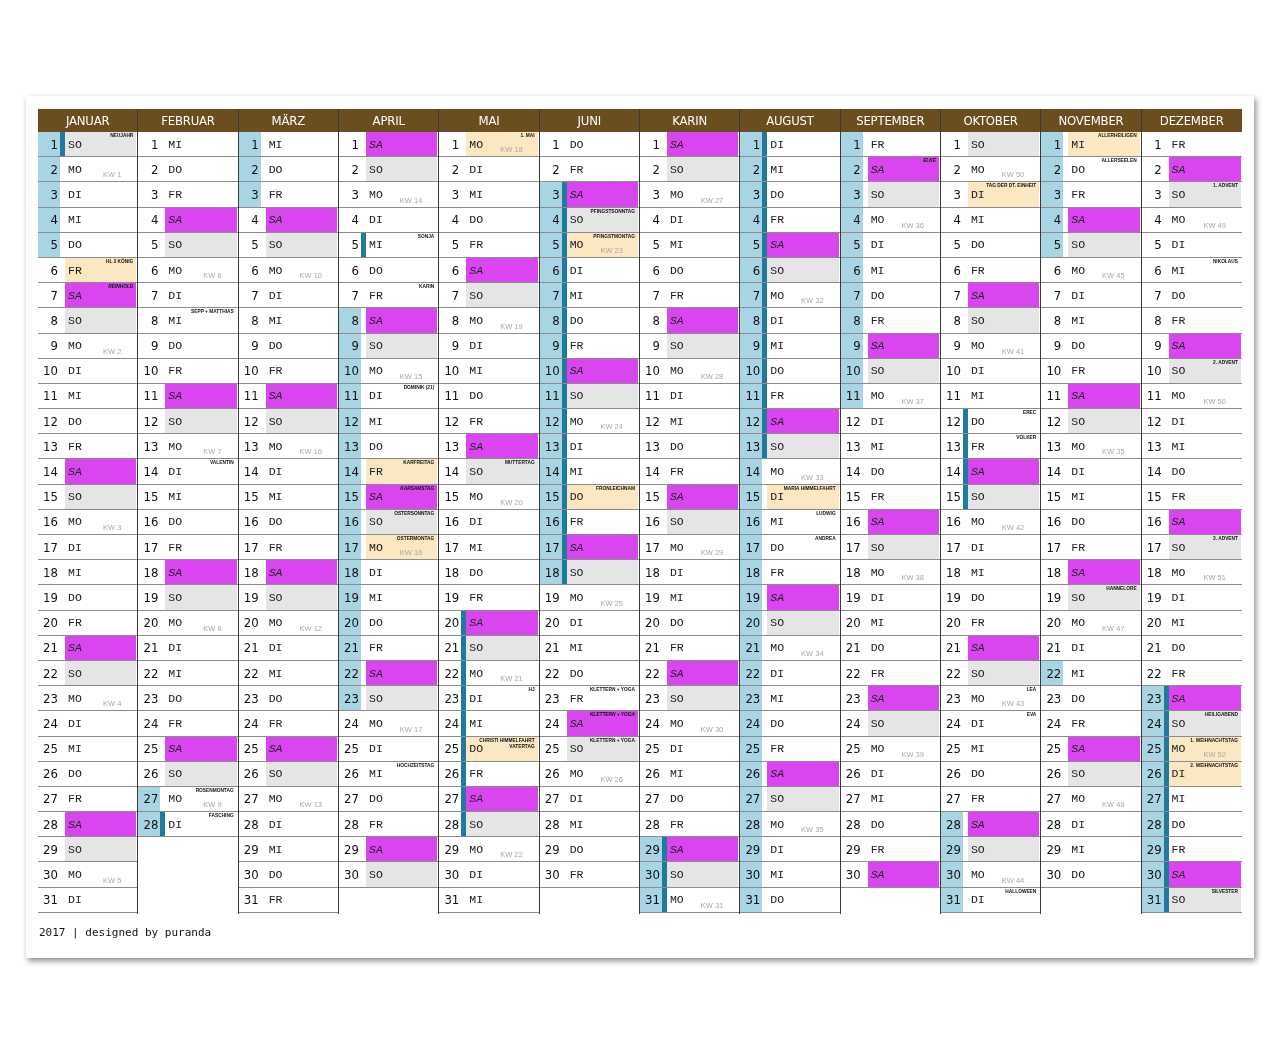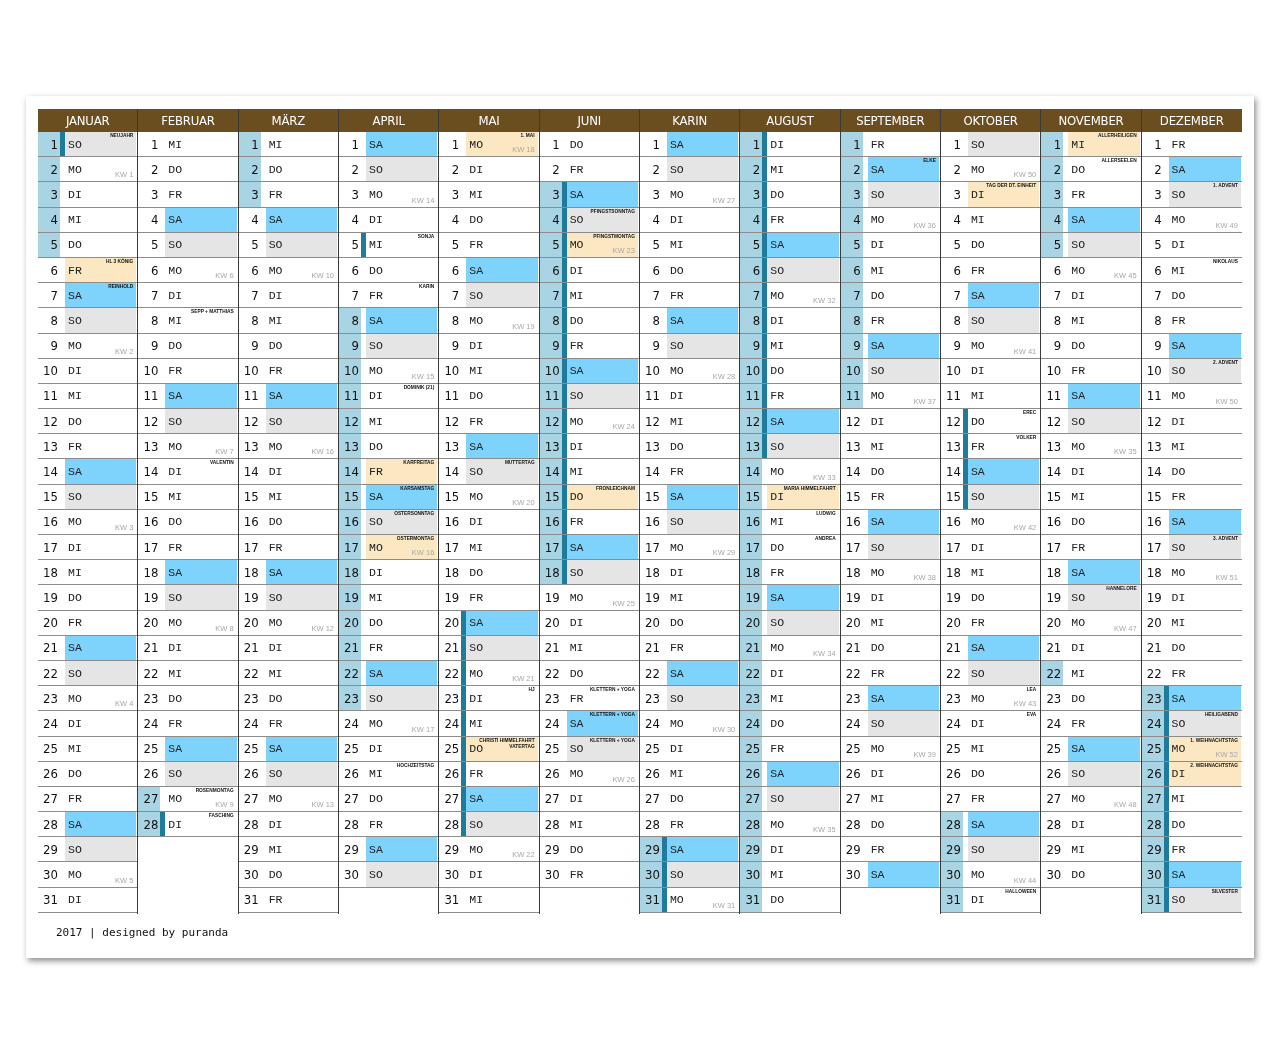--- a/index.html
+++ b/index.html
@@ -27,26 +27,26 @@
     justify-content:flex-end; padding-right:2px; box-sizing:border-box;
     font-family:"DejaVu Sans Condensed","DejaVu Sans", sans-serif;
   }
   .num.vac { background:#a8d4e4; }
   .bar { width:5px; }
   .bar.on { background:#1e7b9b; }
   .cell {
     flex:1; position:relative; display:flex; align-items:center; padding-left:3px;
     font-size:11.5px; color:#222; font-family:"Liberation Mono", monospace; margin-right:1px;
   }
-  .cell.sa { background:#7dd3fc; }
+  .cell.sa { background:#d946ef;font-style:italic; }
   .cell.so { background:#e5e5e5; }
   .cell.hol { background:#fbe8c2; }
-  .kw { position:absolute; right:3px; bottom:2px; font-size:7.5px; color:#a8a8a8; font-family:"Liberation Sans", sans-serif; }
+  .kw { position:absolute; right:15px; bottom:2px; font-size:7.5px; color:#a8a8a8; font-family:"Liberation Sans", sans-serif; }
   .note { position:absolute; right:3px; top:1px; font-size:4.8px; font-weight:bold; color:#111; text-transform:uppercase; line-height:6px; text-align:right; white-space:pre; font-family:"Liberation Sans", sans-serif; }
-  .footer { position:absolute; left:30px; top:830px; font-size:11px; color:#111; font-family:"DejaVu Sans Mono", monospace; }
+  .footer { position:absolute; left:13px; top:830px; font-size:11px; color:#111; font-family:"DejaVu Sans Mono", monospace; }
 </style>
 </head>
 <body>
 
 <div class="sheet">
   <div class="cal" id="cal">
       <div class="month">
         <div class="mhead">JANUAR</div>
         <div class="days">
           <div class="day">

